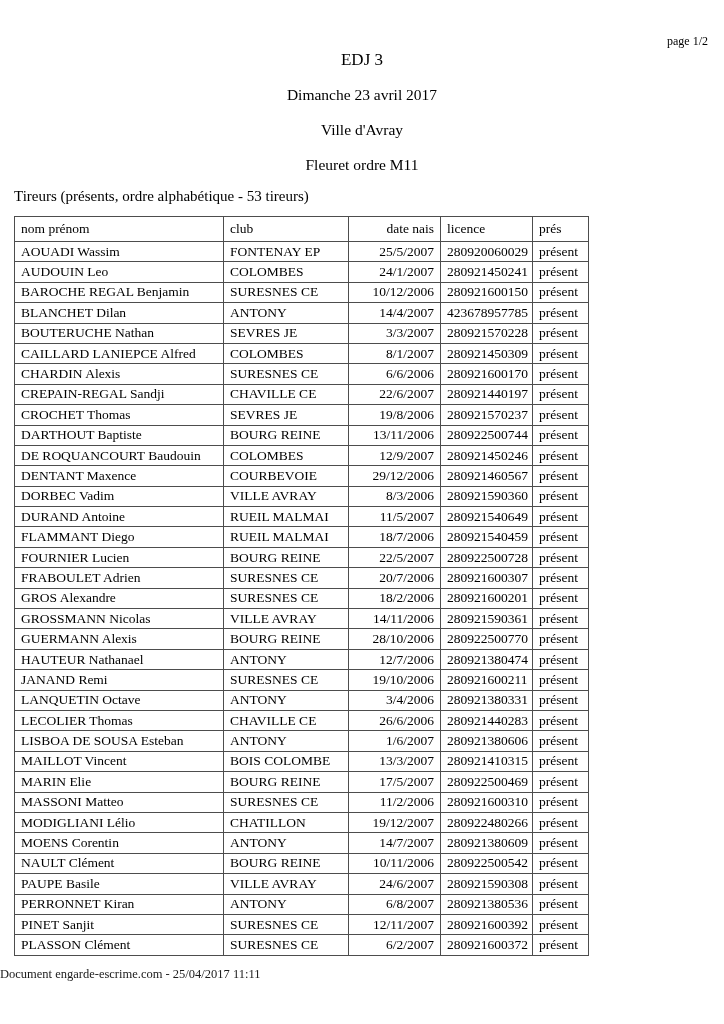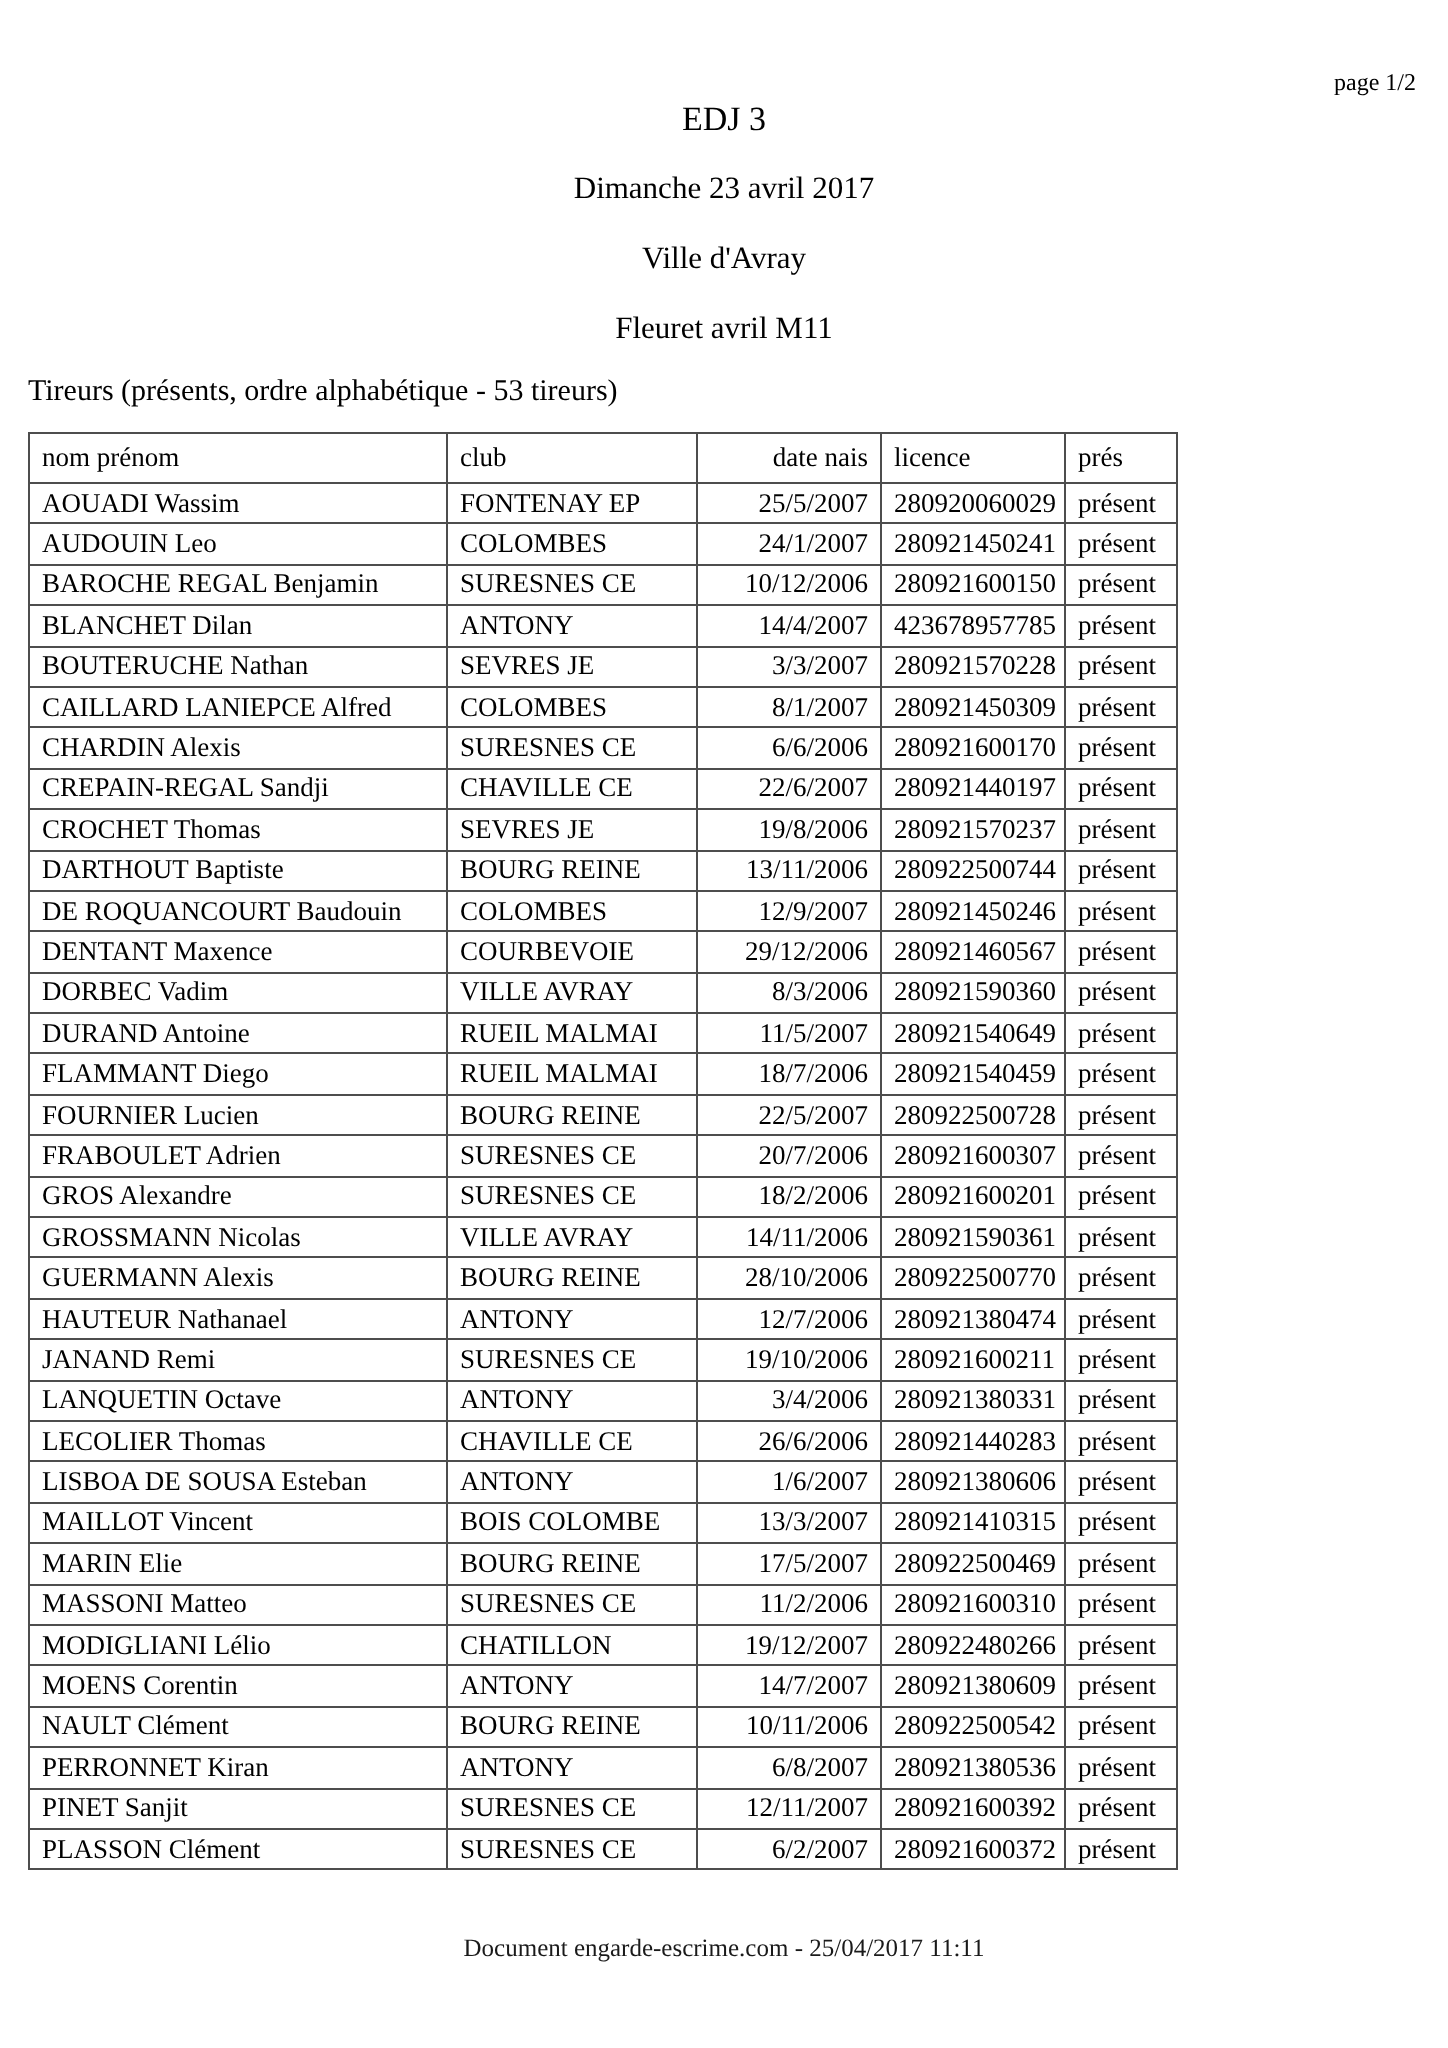--- a/index.html
+++ b/index.html
@@ -59,37 +59,37 @@
   .col1 { width: 125px; }
   .col2 { width: 92px; }
   .col3 { width: 92px; }
   .col4 { width: 56px; }
   table.fencers th.c2, table.fencers td.c2 { text-align: right; }
   .doc-footer {
     position: absolute;
     top: 967px;
     left: 0;
     width: 100%;
-    text-align: center;
+    text-align: left;
     font-size: 12.5px;
     color: #1a1a1a;
   }
 </style>
 </head>
 <body>
 
 <div class="page">
 
   <div class="page-label">page 1/2</div>
 
   <div class="doc-header">
     <p class="title-line">EDJ 3</p>
     <p class="sub-line">Dimanche 23 avril 2017</p>
     <p class="sub-line">Ville d'Avray</p>
-    <p class="sub-line">Fleuret avril M11</p>
+    <p class="sub-line">Fleuret ordre M11</p>
   </div>
 
   <div class="section-title">Tireurs (présents, ordre alphabétique - 53 tireurs)</div>
 
   <table class="fencers">
     <colgroup>
       <col class="col0">
         <col class="col1">
         <col class="col2">
         <col class="col3">
@@ -316,20 +316,27 @@
           <td class="c4">présent</td>
         </tr>
         <tr>
           <td class="c0">NAULT Clément</td>
           <td class="c1">BOURG REINE</td>
           <td class="c2">10/11/2006</td>
           <td class="c3">280922500542</td>
           <td class="c4">présent</td>
         </tr>
         <tr>
+          <td class="c0">PAUPE Basile</td>
+          <td class="c1">VILLE AVRAY</td>
+          <td class="c2">24/6/2007</td>
+          <td class="c3">280921590308</td>
+          <td class="c4">présent</td>
+        </tr>
+        <tr>
           <td class="c0">PERRONNET Kiran</td>
           <td class="c1">ANTONY</td>
           <td class="c2">6/8/2007</td>
           <td class="c3">280921380536</td>
           <td class="c4">présent</td>
         </tr>
         <tr>
           <td class="c0">PINET Sanjit</td>
           <td class="c1">SURESNES CE</td>
           <td class="c2">12/11/2007</td>

